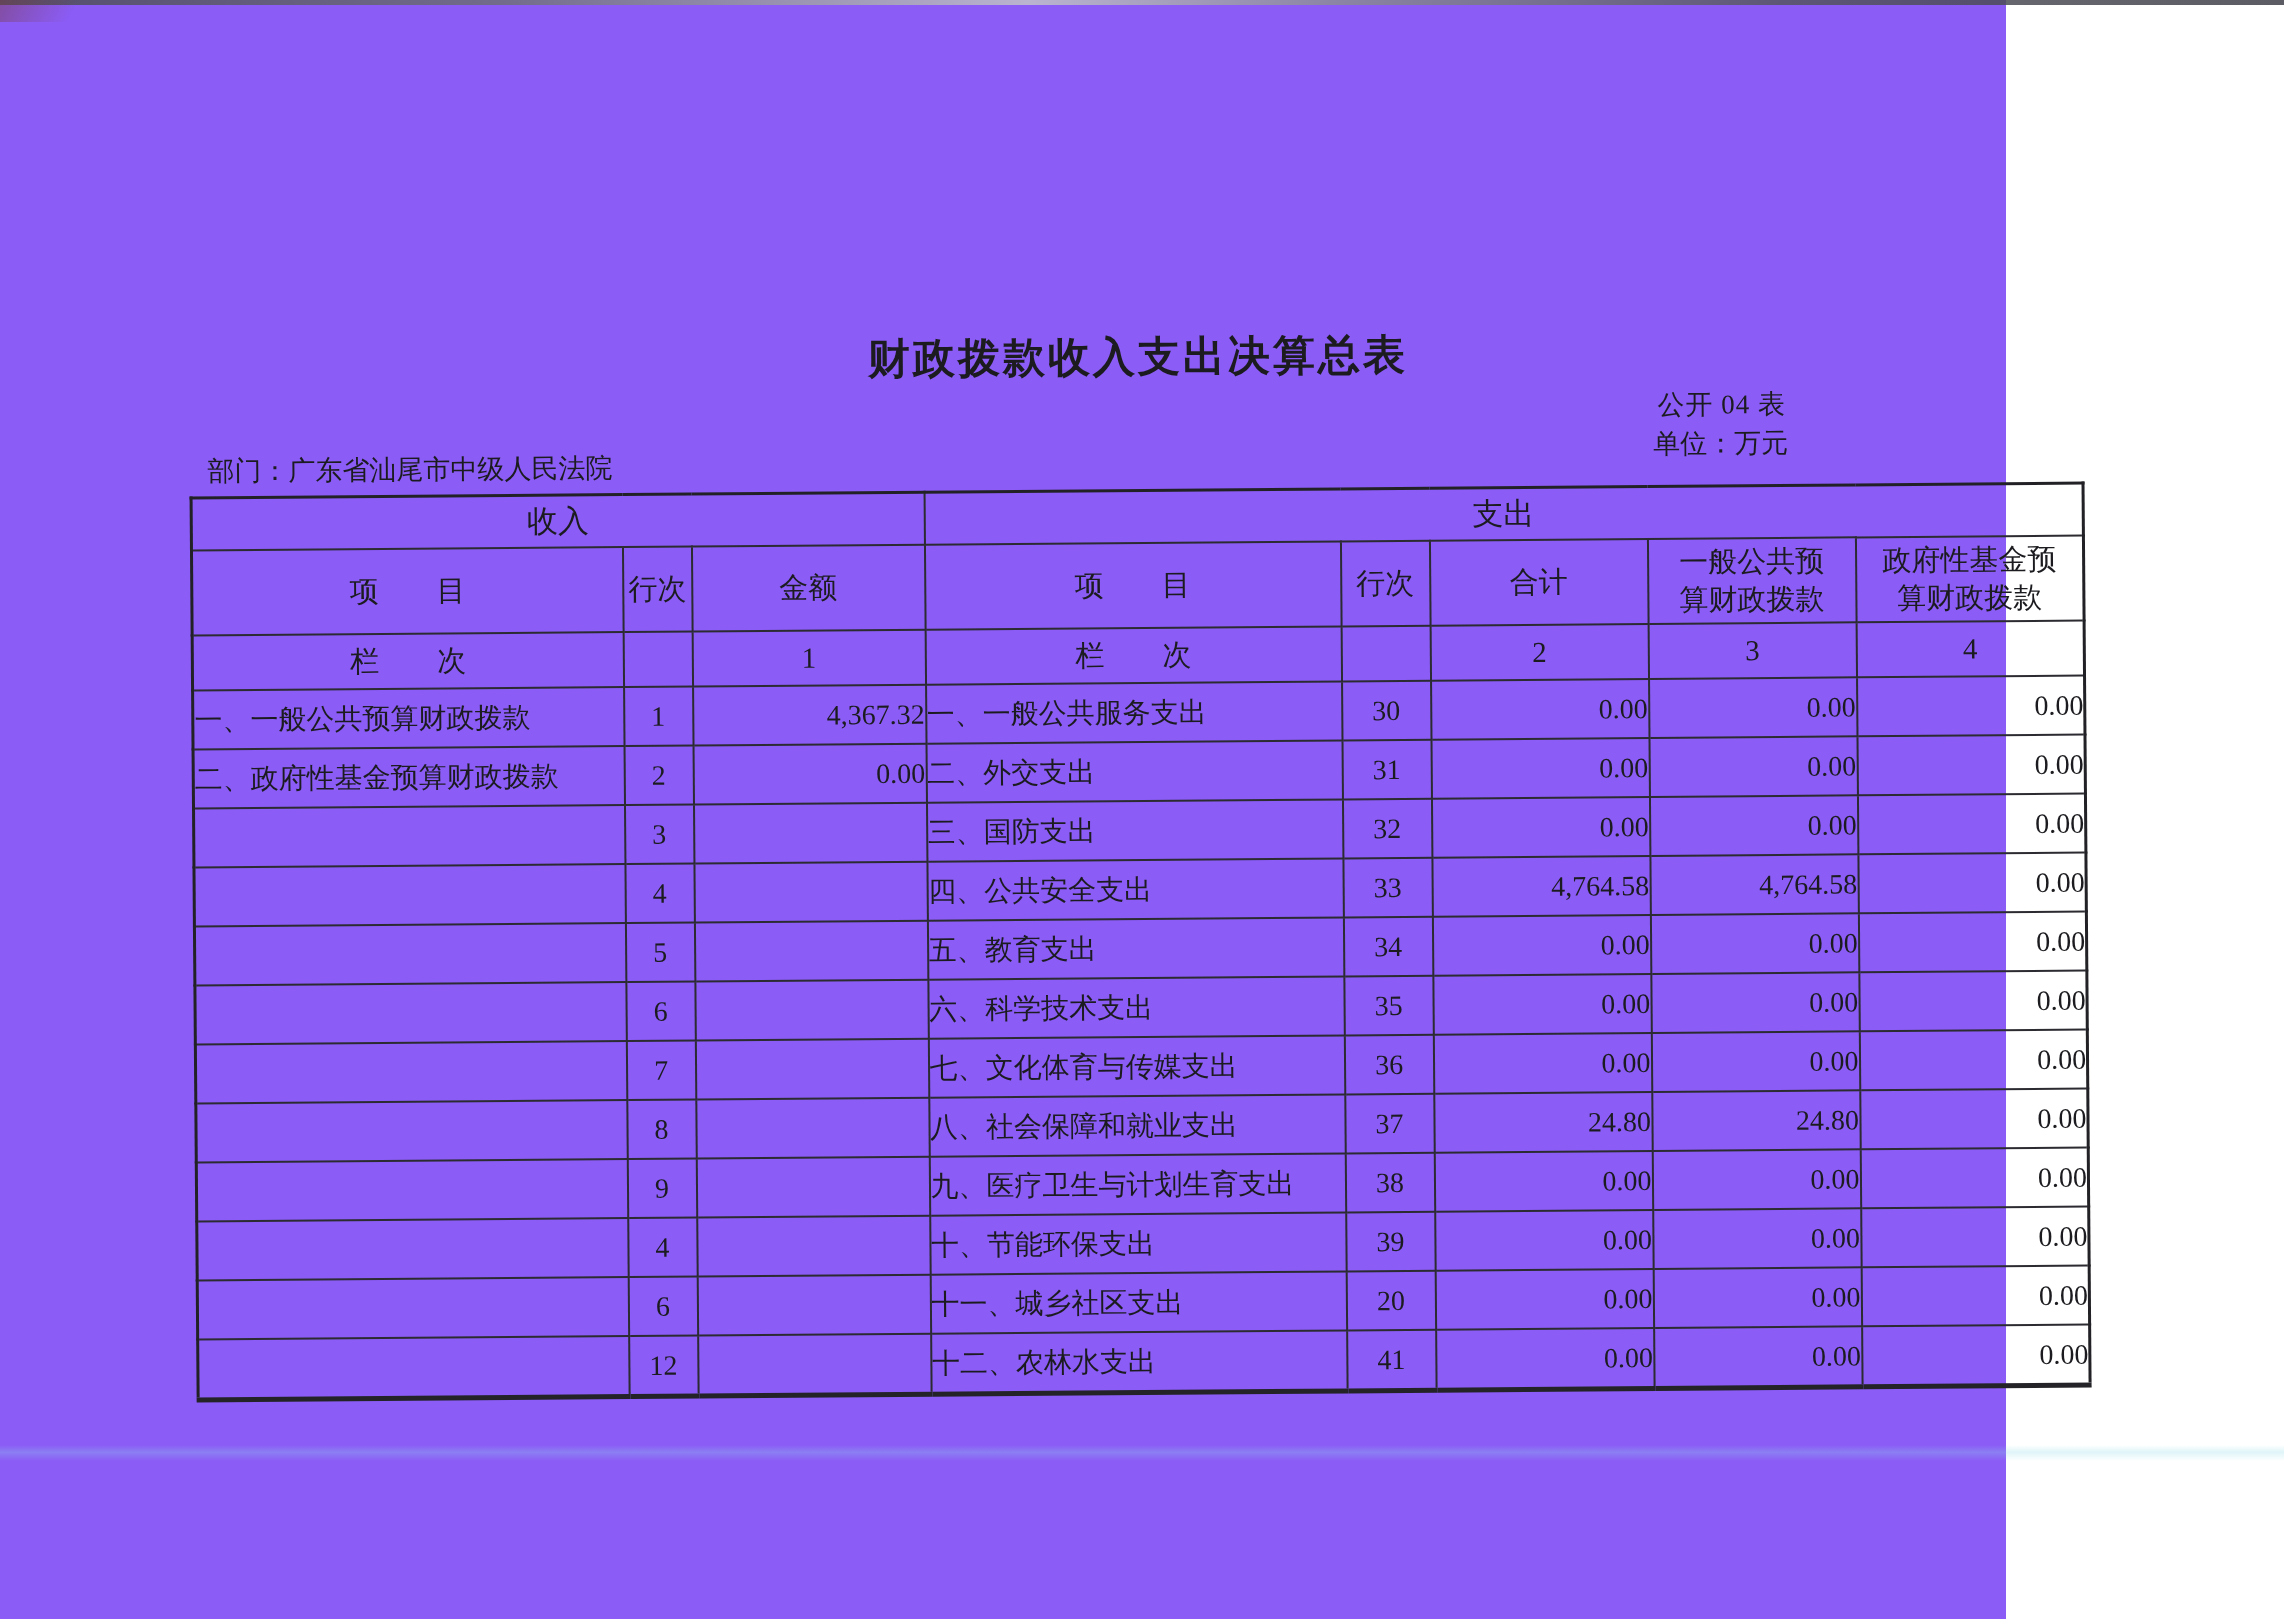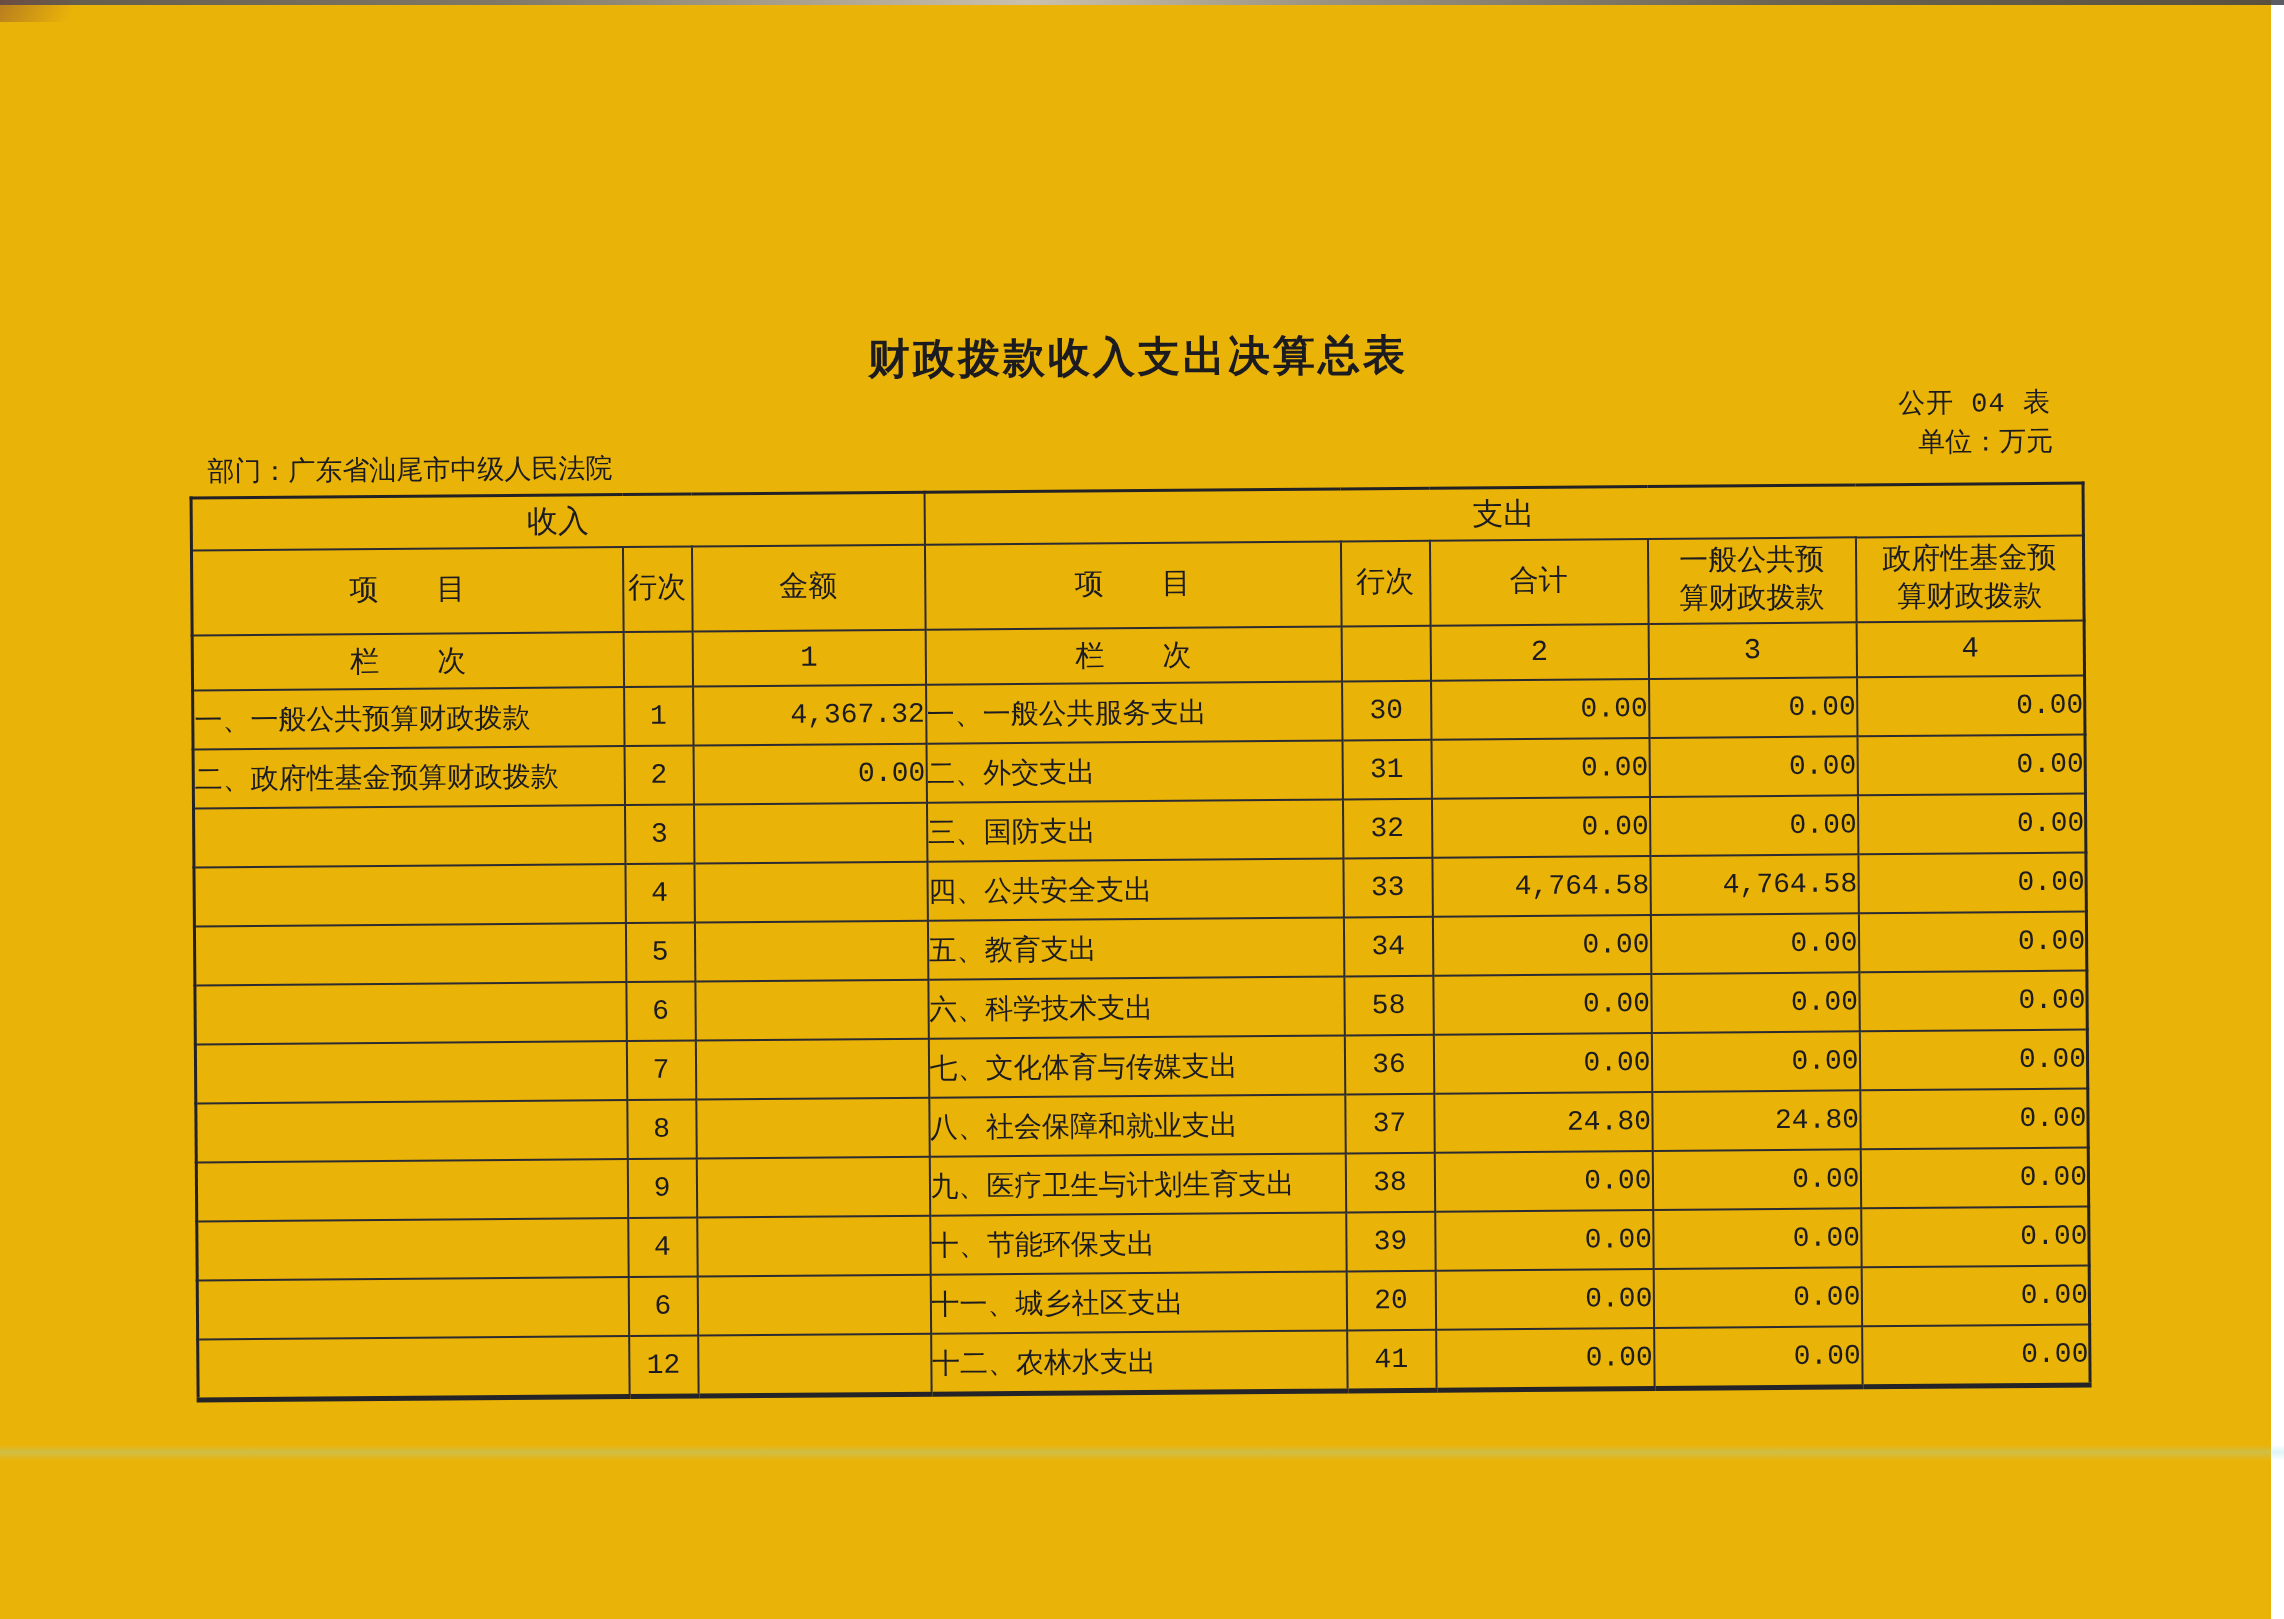--- a/index.html
+++ b/index.html
@@ -6,24 +6,23 @@
     margin: 0;
     padding: 0;
     width: 2285px;
     height: 1620px;
     background: #ffffff;
     overflow: hidden;
     font-family: "Liberation Serif", "DejaVu Serif", serif;
   }
   .page {
     position: relative;
-    width: 2271px;
+    width: 2006px;
     height: 1620px;
-    background: #eab308;
-    font-family: Liberation Mono, monospace;
+    background: #8b5cf6;
   }
   
   .scan-top-edge {
     position: absolute; top: 0; left: 0;
     width: 2285px; height: 5px;
     background: linear-gradient(90deg, #4a4a54 0%, #6e6e77 22%, #c3c3ca 45%, #8d8d96 58%, #55555e 78%, #3f3f49 100%);
     opacity: .85;
   }
   .scan-corner-smudge {
     position: absolute; top: 0; left: 0;
@@ -218,21 +217,21 @@
           <td class="cell-total">0.00</td>
           <td class="cell-general">0.00</td>
           <td class="cell-fund">0.00</td>
         </tr>
 
         <tr class="data-row">
           <td class="cell-label"></td>
           <td class="cell-rowno">6</td>
           <td class="cell-amount"></td>
           <td class="cell-label">六、科学技术支出</td>
-          <td class="cell-rowno">58</td>
+          <td class="cell-rowno">35</td>
           <td class="cell-total">0.00</td>
           <td class="cell-general">0.00</td>
           <td class="cell-fund">0.00</td>
         </tr>
 
         <tr class="data-row">
           <td class="cell-label"></td>
           <td class="cell-rowno">7</td>
           <td class="cell-amount"></td>
           <td class="cell-label">七、文化体育与传媒支出</td>

